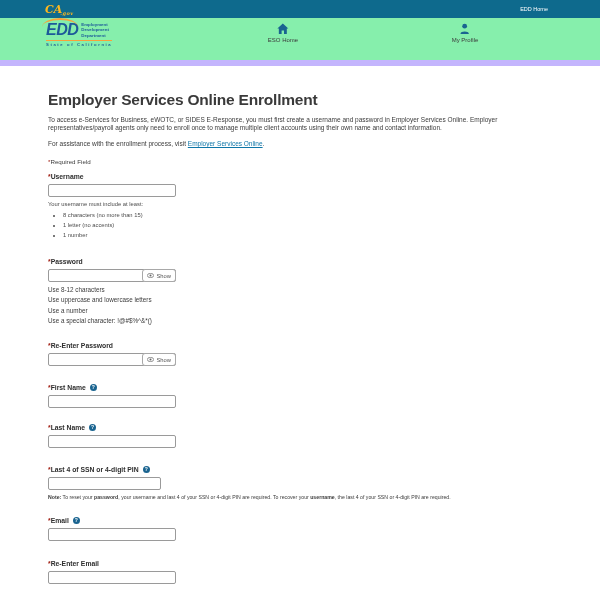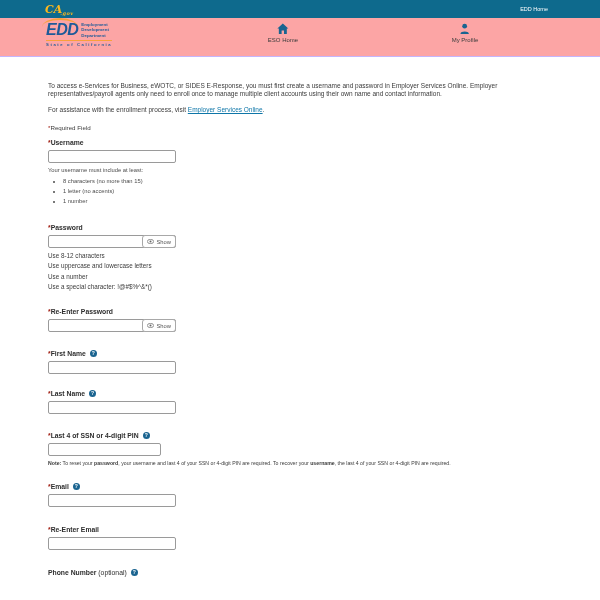--- a/index.html
+++ b/index.html
@@ -15,21 +15,21 @@
     display:flex; align-items:center; justify-content:space-between;
     padding:0 52px 0 45px;
   }
   .ca-logo {
     color:#fdb81e; font-family:"DejaVu Serif","Liberation Serif",serif;
     font-style:italic; font-weight:bold; font-size:11px; line-height:1;
   }
   .ca-logo .gov { font-size:5px; letter-spacing:0.5px; position:relative; top:2px; left:-2px; }
   .topbar-link { color:#fff; font-size:5.5px; text-decoration:none; }
   
-  .header { height:39px; position:relative; background:#fca5a5; border-bottom:1px solid #c4b5fd; }
+  .header { height:48px; position:relative; background:#86efac; border-bottom:6px solid #c4b5fd; }
   .edd-logo { position:absolute; left:46px; top:4px; }
   .edd-row { display:flex; align-items:flex-end; gap:3px; position:relative; }
   .swoosh {
     position:absolute; width:36px; height:9px; left:-4px; top:-4px;
     border:solid #f9a13a; border-width:2px 0 0 0;
     border-radius:50% 50% 0 0 / 100% 100% 0 0;
   }
   .edd-text {
     font-size:16px; font-weight:bold; font-style:italic;
     color:#1d5a99; line-height:0.9; letter-spacing:-0.5px;
@@ -120,20 +120,21 @@
     <svg width="12" height="12" viewBox="0 0 12 12">
       <circle cx="6" cy="3.2" r="2.4" fill="#1a6490"></circle>
       <path d="M1.8 11 C1.8 7.8 10.2 7.8 10.2 11 Z" fill="#1a6490"></path>
     </svg>
     <div class="nav-label">My Profile</div>
   </div>
 </div>
 
 <div class="content">
 
+  <h1>Employer Services Online Enrollment</h1>
 
   <p class="intro">To access e-Services for Business, eWOTC, or SIDES E-Response, you must first create a username and password in Employer Services Online. Employer representatives/payroll agents only need to enroll once to manage multiple client accounts using their own name and contact information.</p>
 
   <p class="assist"><span>For assistance with the enrollment process, visit </span><a class="link">Employer Services Online</a><span>.</span></p>
 
   <div class="required-field"><span class="asterisk">*</span><span>Required Field</span></div>
 
   <div class="group g-username">
     <div class="label">
         <span class="asterisk">*</span>

